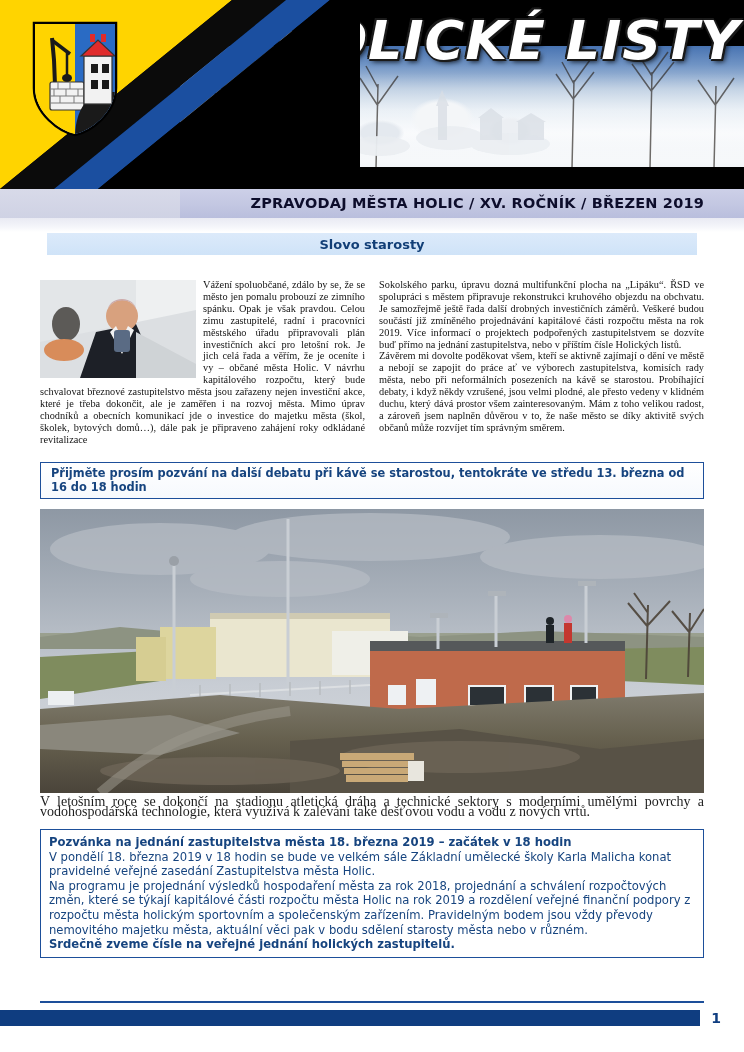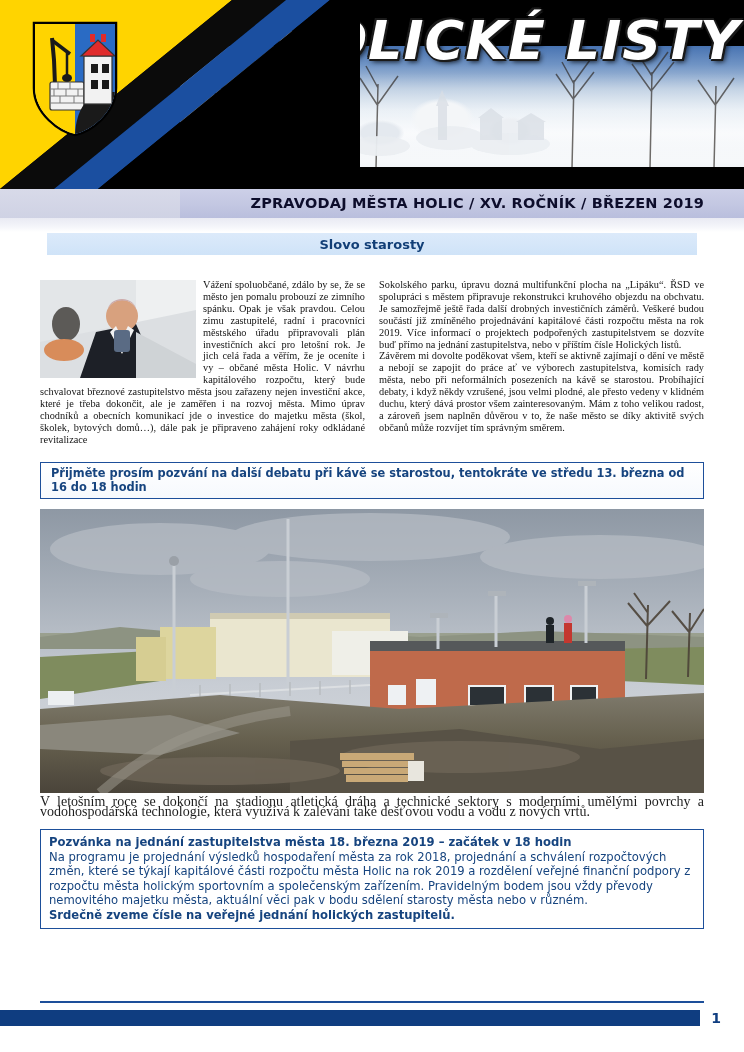--- a/index.html
+++ b/index.html
@@ -517,20 +517,21 @@
       <rect x="8" y="182" width="26" height="14" fill="#eceff1"></rect>
 
       <path d="M60 284 C110 240 160 214 250 202" stroke="#9b978c" stroke-width="10" fill="none" opacity="0.55"></path>
     </svg>
   </div>
 
   <div class="caption">V letošním roce se dokončí na stadionu atletická dráha a technické sektory s moderními umělými povrchy a vodohospodářská technologie, která využívá k zalévání také dešťovou vodu a vodu z nových vrtů.</div>
 
   <div class="announce">
     <span class="b">Pozvánka na jednání zastupitelstva města 18. března 2019 – začátek v 18 hodin</span>
+    <span class="n">V pondělí 18. března 2019 v 18 hodin se bude ve velkém sále Základní umělecké školy Karla Malicha konat pravidelné veřejné zasedání Zastupitelstva města Holic.</span>
     <span class="n">Na programu je projednání výsledků hospodaření města za rok 2018, projednání a schválení rozpočtových změn, které se týkají kapitálové části rozpočtu města Holic na rok 2019 a rozdělení veřejné finanční podpory z rozpočtu města holickým sportovním a společenským zařízením. Pravidelným bodem jsou vždy převody nemovitého majetku města, aktuální věci pak v bodu sdělení starosty města nebo v různém.</span>
     <span class="b">Srdečně zveme čísle na veřejné jednání holických zastupitelů.</span>
   </div>
 
 </div>
 
 <div class="footer-rule"></div>
 <div class="footer-bar"></div>
 <div class="footer-pagenum">1</div>
 <div class="bottom-edge"></div>

